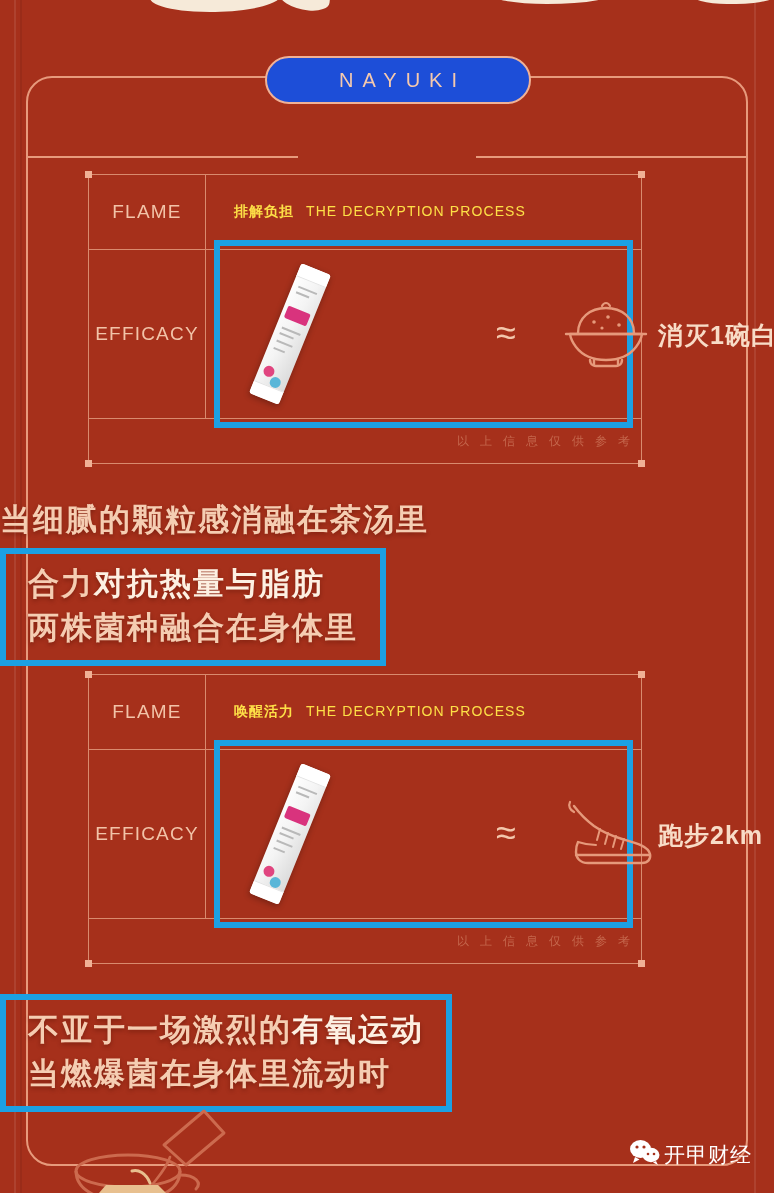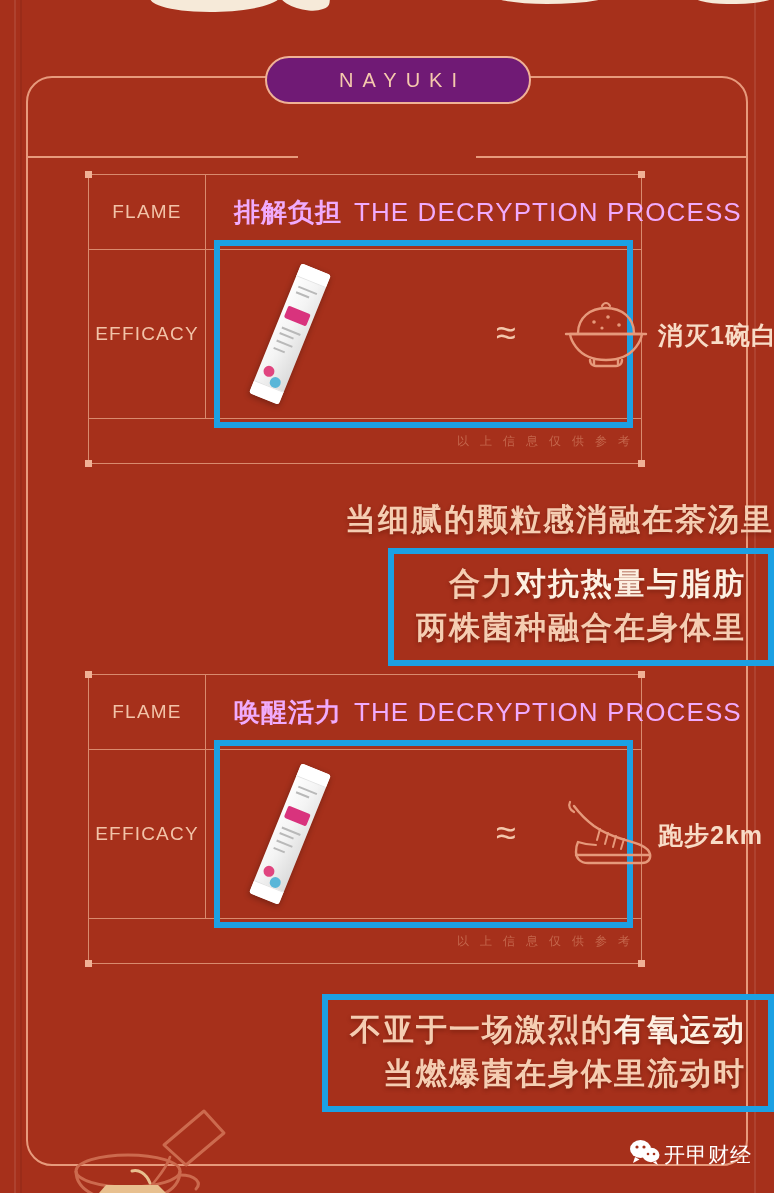--- a/index.html
+++ b/index.html
@@ -80,21 +80,21 @@
 
   
   .brand-pill {
     position: absolute;
     left: 265px;
     top: 56px;
     width: 266px;
     height: 48px;
     border: 2px solid #f0b196;
     border-radius: 26px;
-    background: #701a75;
+    background: #1d4ed8;
     box-sizing: border-box;
     display: flex;
     align-items: center;
     justify-content: center;
   }
   .brand-pill .brand-text {
     color: #f5c9ad;
     font-size: 20px;
     letter-spacing: 9px;
     text-indent: 9px;
@@ -145,22 +145,22 @@
     letter-spacing: 1.2px;
   }
   .cell-body {
     flex: 1;
     display: flex;
     align-items: center;
     position: relative;
   }
   .flame-text {
     padding-left: 28px;
-    color: #f0abfc;
-    font-size: 26px;
+    color: #fde047;
+    font-size: 14px;
     letter-spacing: 0.6px;
     white-space: nowrap;
   }
   .flame-text .cn {
     font-weight: 700;
     letter-spacing: 1px;
   }
   .flame-text .en {
     margin-left: 12px;
     letter-spacing: 1.1px;
@@ -278,21 +278,21 @@
     font-size: 12px;
     letter-spacing: 11px;
     text-indent: 11px;
   }
 
   
   .copy-block {
     position: absolute;
     left: 0;
     width: 774px;
-    text-align: right;
+    text-align: left;
   }
   .copy-block.mid    { top: 498px; }
   .copy-block.bottom { top: 988px; }
 
   .copy-lead {
     color: #f5cdb2;
     font-size: 31px;
     font-weight: 700;
     letter-spacing: 2px;
     line-height: 44px;

